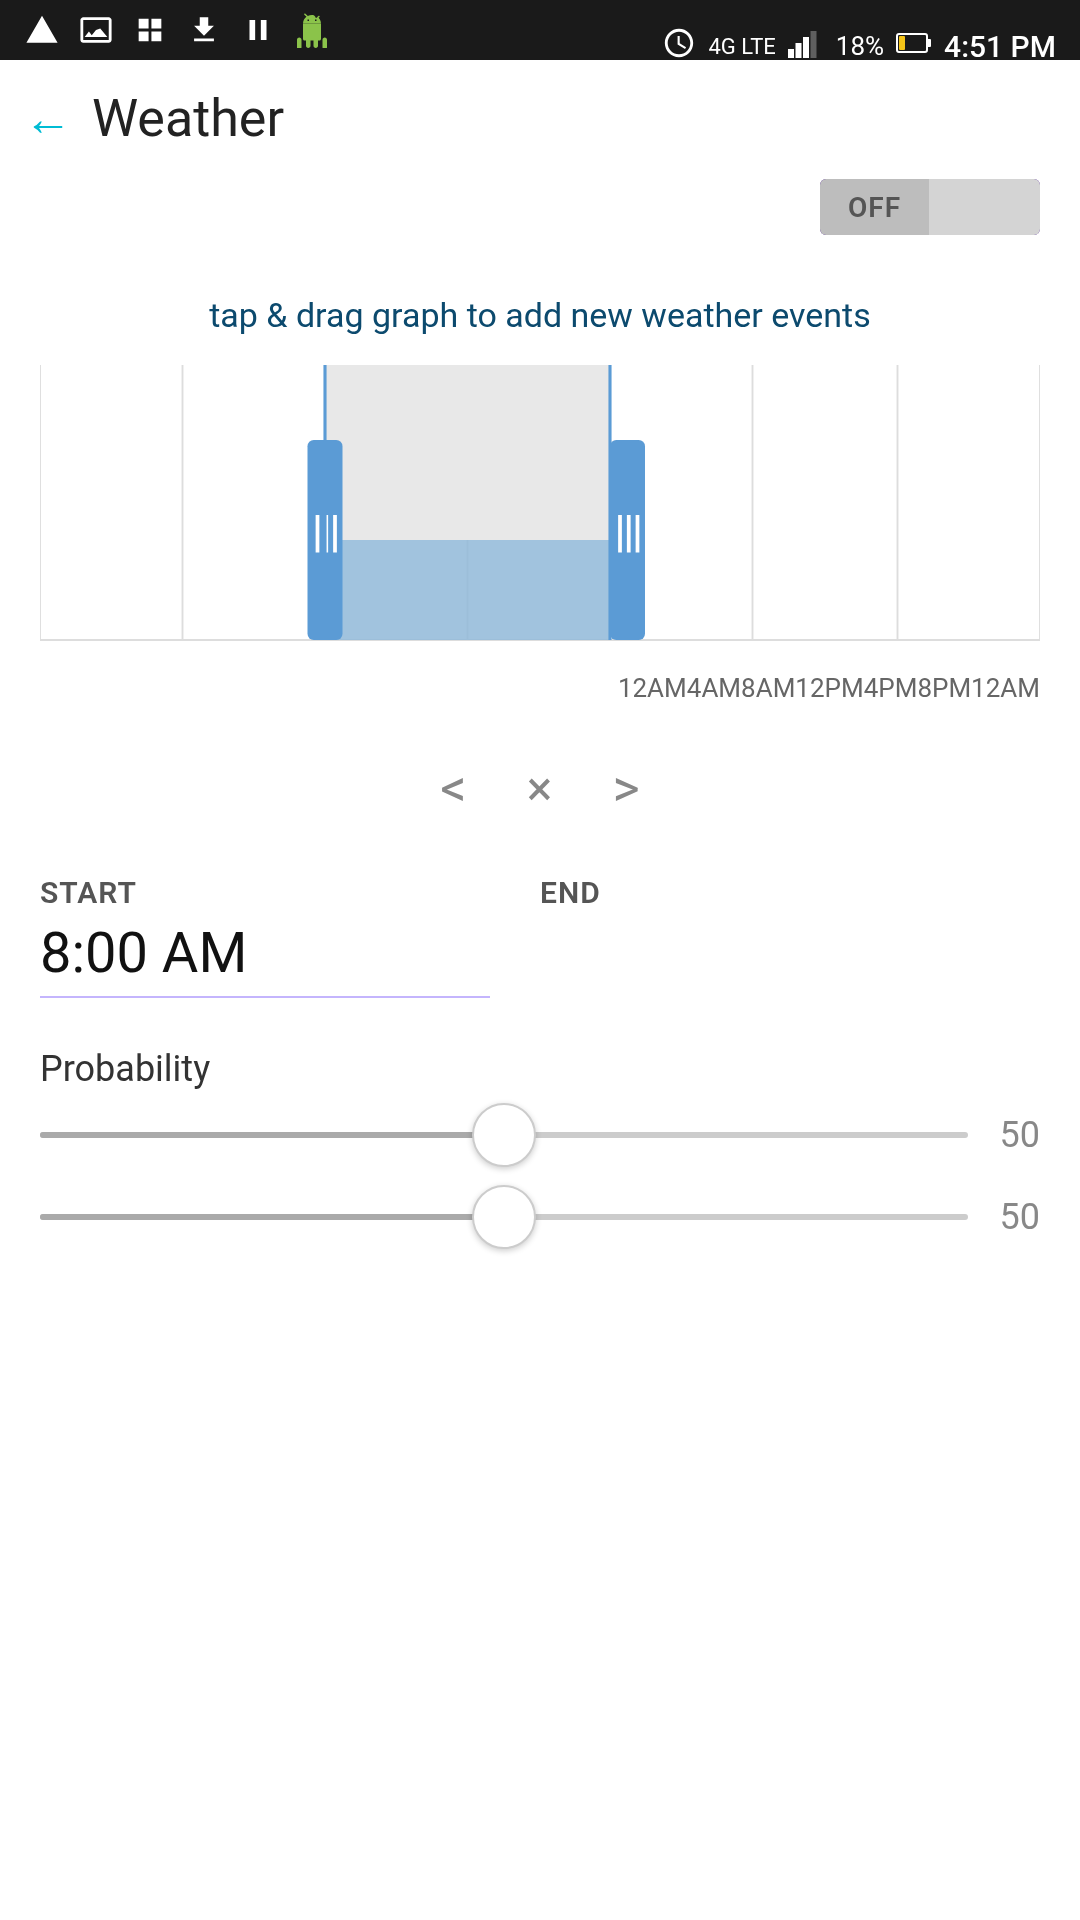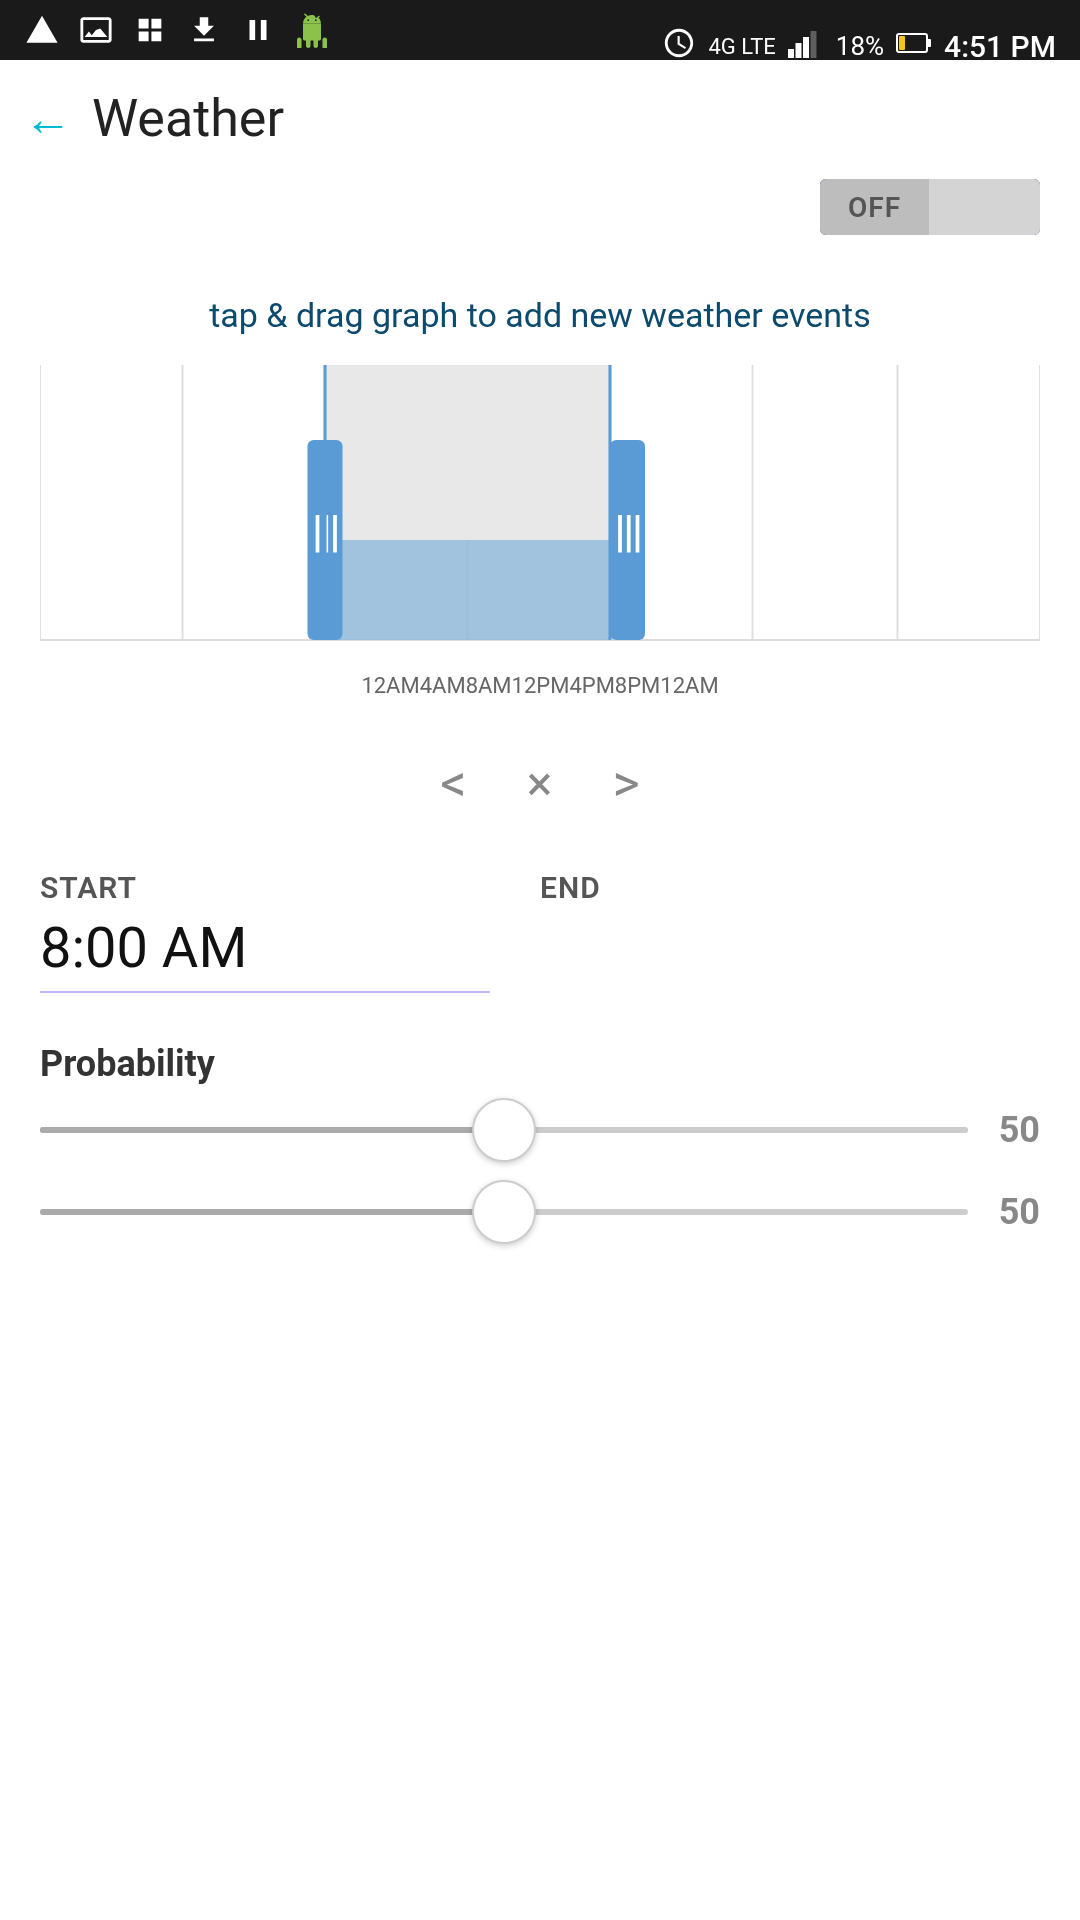--- a/index.html
+++ b/index.html
@@ -111,23 +111,23 @@
     .graph-container {
       width: 100%;
       position: relative;
     }
     .graph-svg {
       width: 100%;
       display: block;
     }
     .time-labels {
       display: flex;
-      justify-content: center;
+      justify-content: flex-end;
       padding: 8px 0 0 0;
-      font-size: 22px;
+      font-size: 26px;
       color: #666;
     }
 
     
     .controls {
       display: flex;
       justify-content: center;
       align-items: center;
       gap: 60px;
       padding: 40px 0 50px 0;
@@ -168,21 +168,20 @@
       display: inline-block;
       width: 90%;
     }
 
     
     .sliders-section {
       padding: 20px 40px 0 40px;
     }
     .slider-group {
       margin-bottom: 40px;
-      font-weight: bold;
     }
     .slider-label {
       font-size: 36px;
       color: #333;
       margin-bottom: 24px;
     }
     .slider-row {
       display: flex;
       align-items: center;
       gap: 12px;

